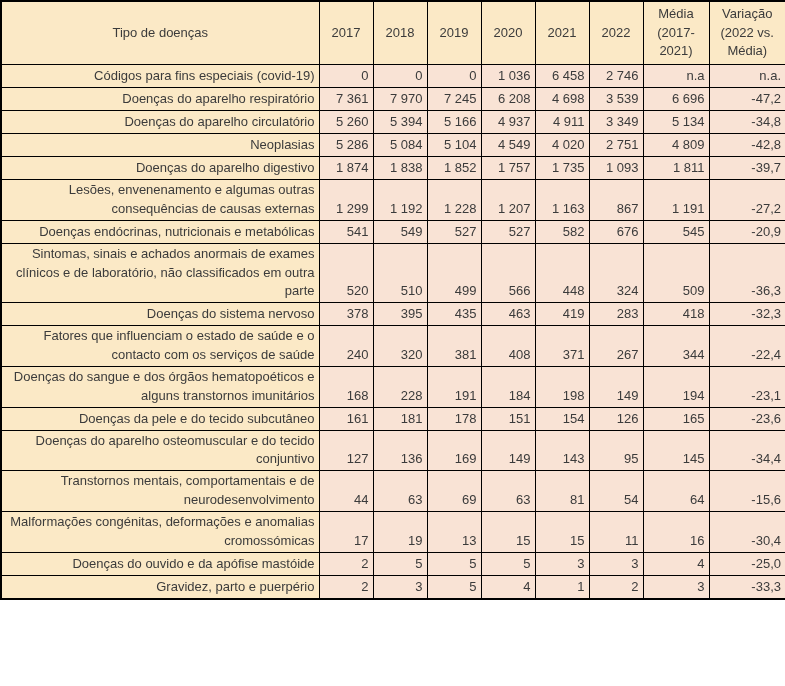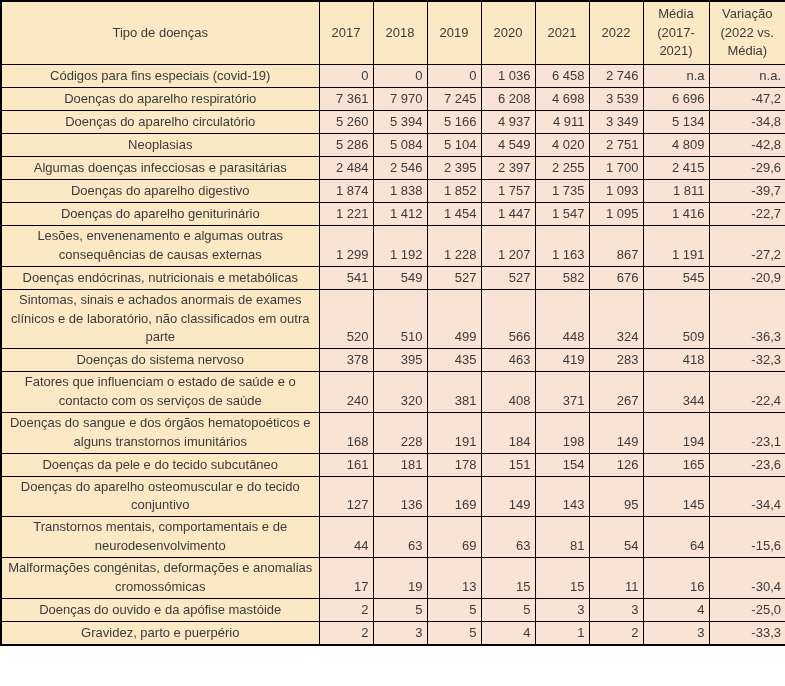--- a/index.html
+++ b/index.html
@@ -34,21 +34,21 @@
     font-weight:normal;
     text-align:center;
     vertical-align:middle;
     height:60px;
     overflow-wrap:break-word;
     margin-top:40px;
   }
   tbody td{height:20px;vertical-align:bottom;}
   td.label-cell{
     background:var(--yellow);
-    text-align:center;
+    text-align:right;
     overflow-wrap:break-word;
     margin-left:16px;
   }
   td.num-cell{
     background:var(--pink);
     text-align:right;
     white-space:nowrap;
   }
 </style>
 </head>
@@ -119,53 +119,31 @@
   <td class="num-cell">5 286</td>
           <td class="num-cell">5 084</td>
           <td class="num-cell">5 104</td>
           <td class="num-cell">4 549</td>
           <td class="num-cell">4 020</td>
           <td class="num-cell">2 751</td>
           <td class="num-cell">4 809</td>
           <td class="num-cell">-42,8</td>
         </tr>
         <tr>
-    <td class="label-cell">Algumas doenças infecciosas e parasitárias</td>
-  <td class="num-cell">2 484</td>
-          <td class="num-cell">2 546</td>
-          <td class="num-cell">2 395</td>
-          <td class="num-cell">2 397</td>
-          <td class="num-cell">2 255</td>
-          <td class="num-cell">1 700</td>
-          <td class="num-cell">2 415</td>
-          <td class="num-cell">-29,6</td>
-        </tr>
-        <tr>
     <td class="label-cell">Doenças do aparelho digestivo</td>
   <td class="num-cell">1 874</td>
           <td class="num-cell">1 838</td>
           <td class="num-cell">1 852</td>
           <td class="num-cell">1 757</td>
           <td class="num-cell">1 735</td>
           <td class="num-cell">1 093</td>
           <td class="num-cell">1 811</td>
           <td class="num-cell">-39,7</td>
         </tr>
         <tr>
-    <td class="label-cell">Doenças do aparelho geniturinário</td>
-  <td class="num-cell">1 221</td>
-          <td class="num-cell">1 412</td>
-          <td class="num-cell">1 454</td>
-          <td class="num-cell">1 447</td>
-          <td class="num-cell">1 547</td>
-          <td class="num-cell">1 095</td>
-          <td class="num-cell">1 416</td>
-          <td class="num-cell">-22,7</td>
-        </tr>
-        <tr>
     <td class="label-cell">Lesões, envenenamento e algumas outras consequências de causas externas</td>
   <td class="num-cell">1 299</td>
           <td class="num-cell">1 192</td>
           <td class="num-cell">1 228</td>
           <td class="num-cell">1 207</td>
           <td class="num-cell">1 163</td>
           <td class="num-cell">867</td>
           <td class="num-cell">1 191</td>
           <td class="num-cell">-27,2</td>
         </tr>

